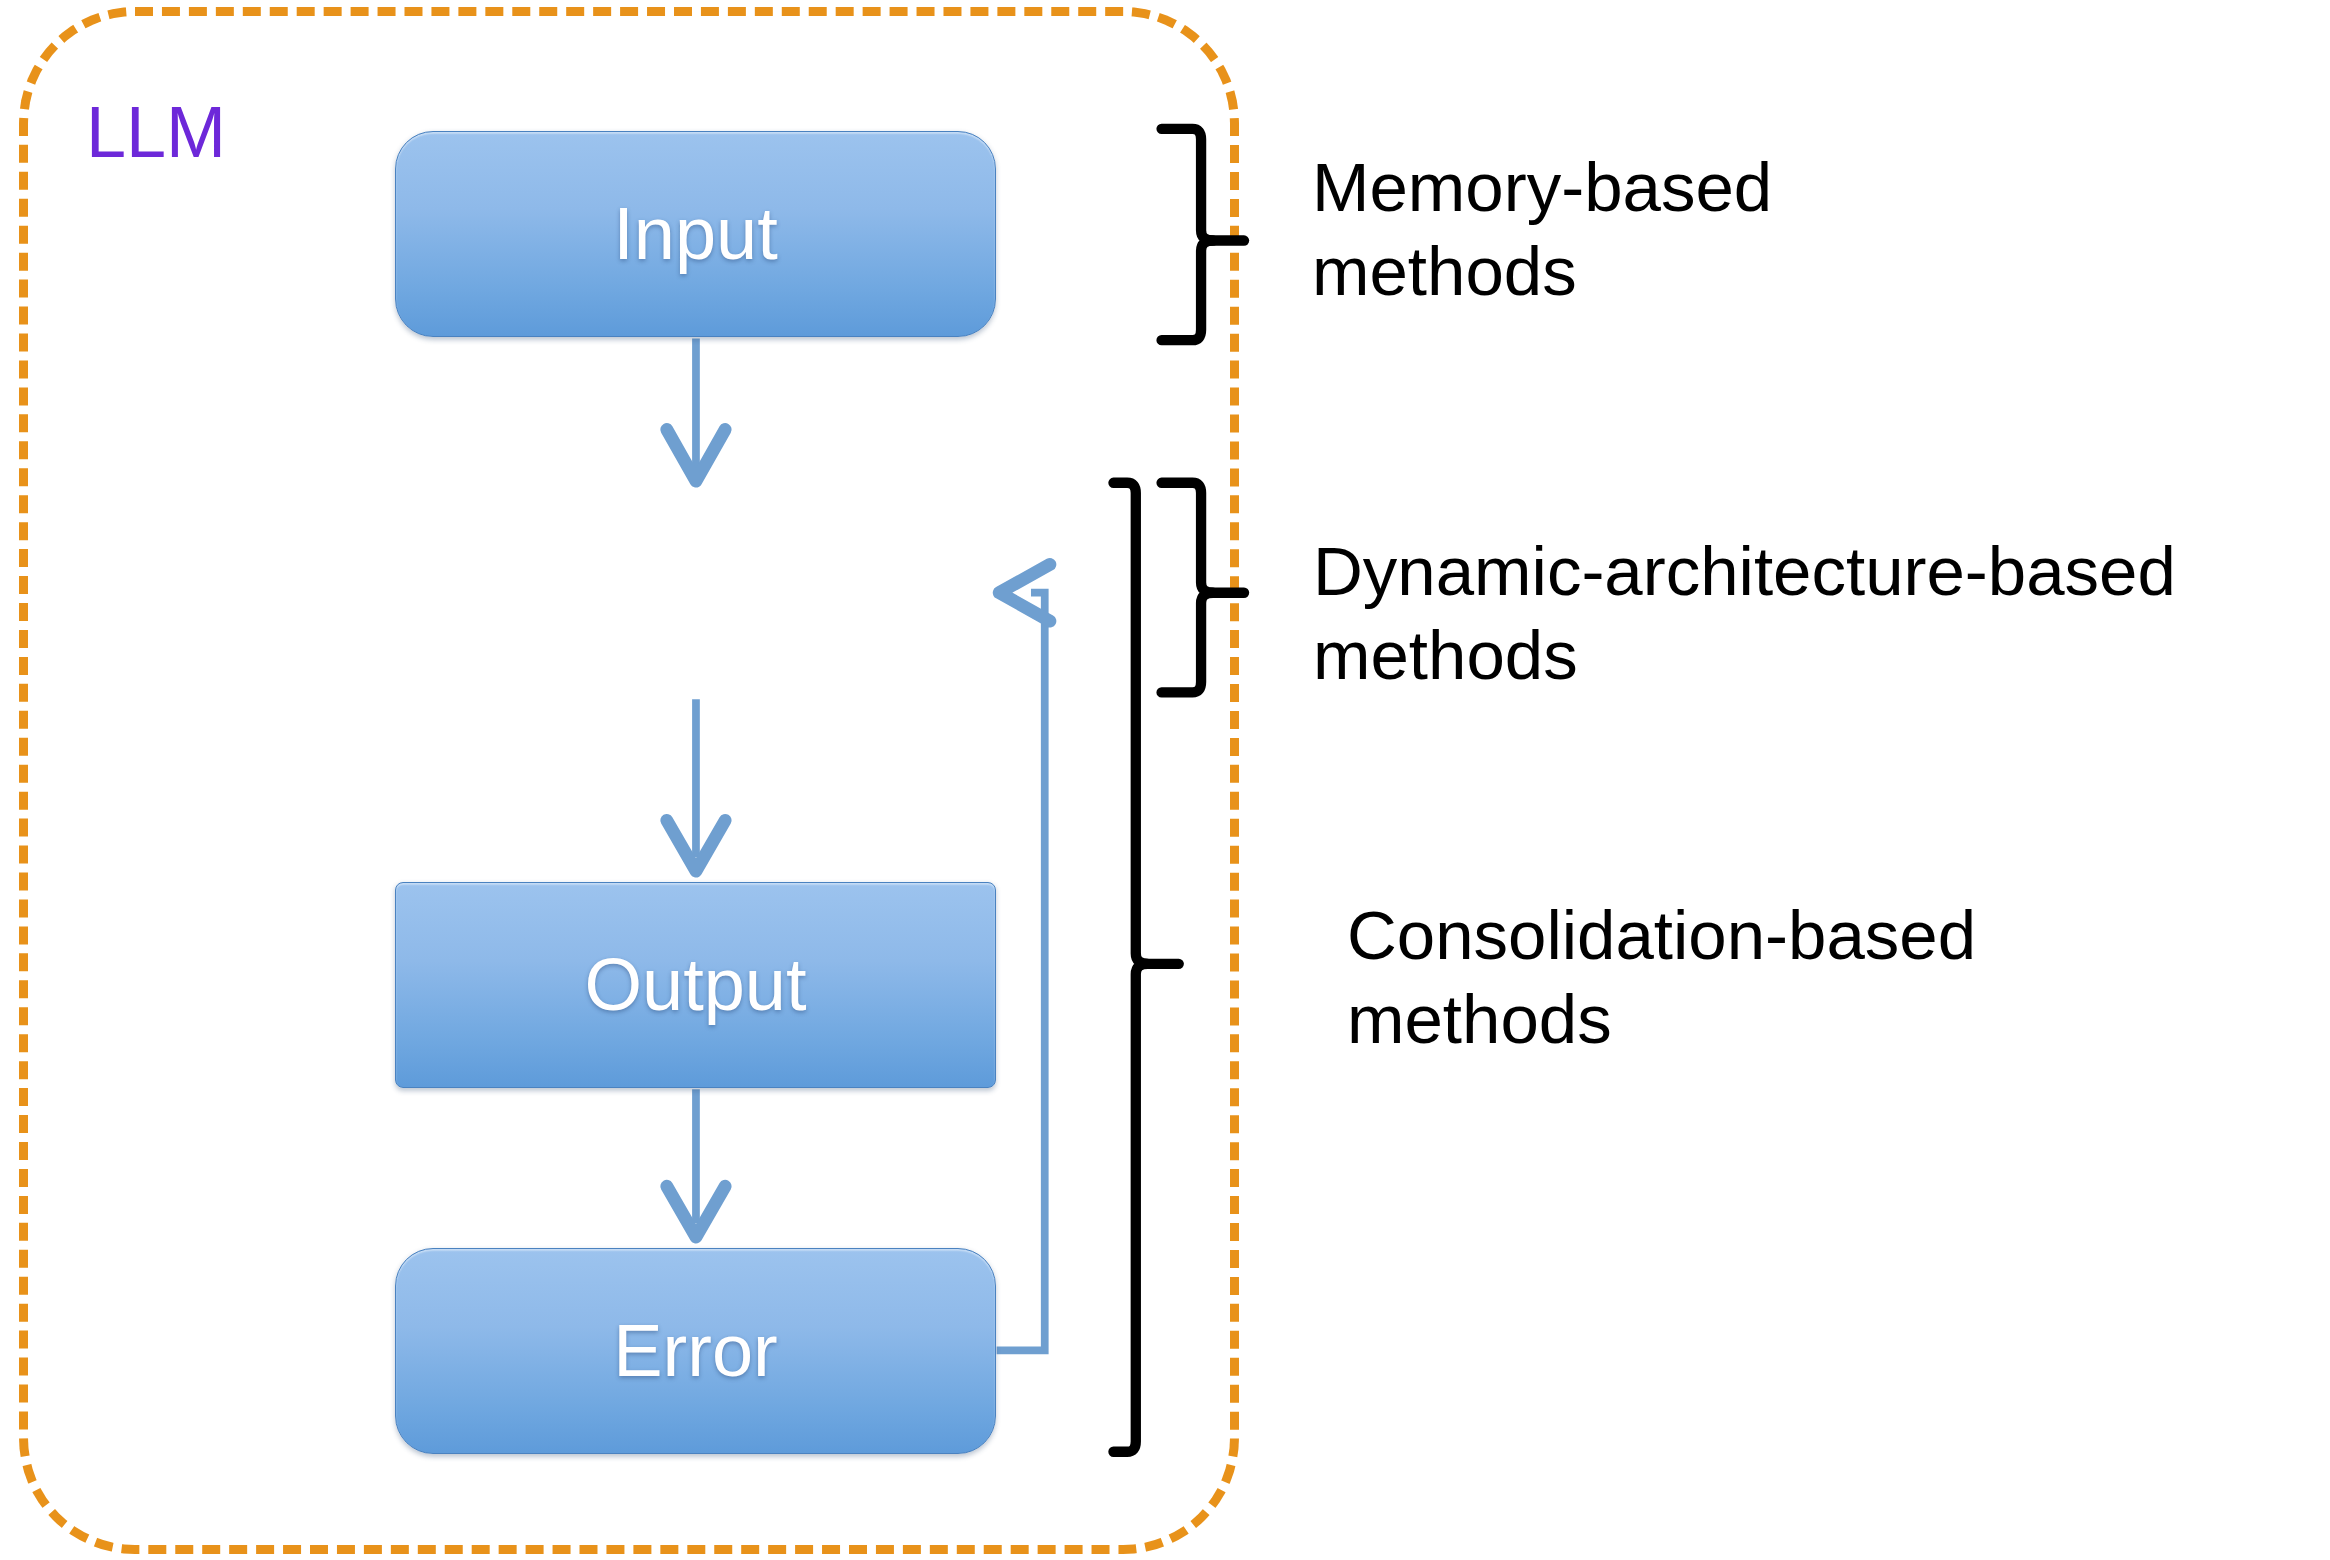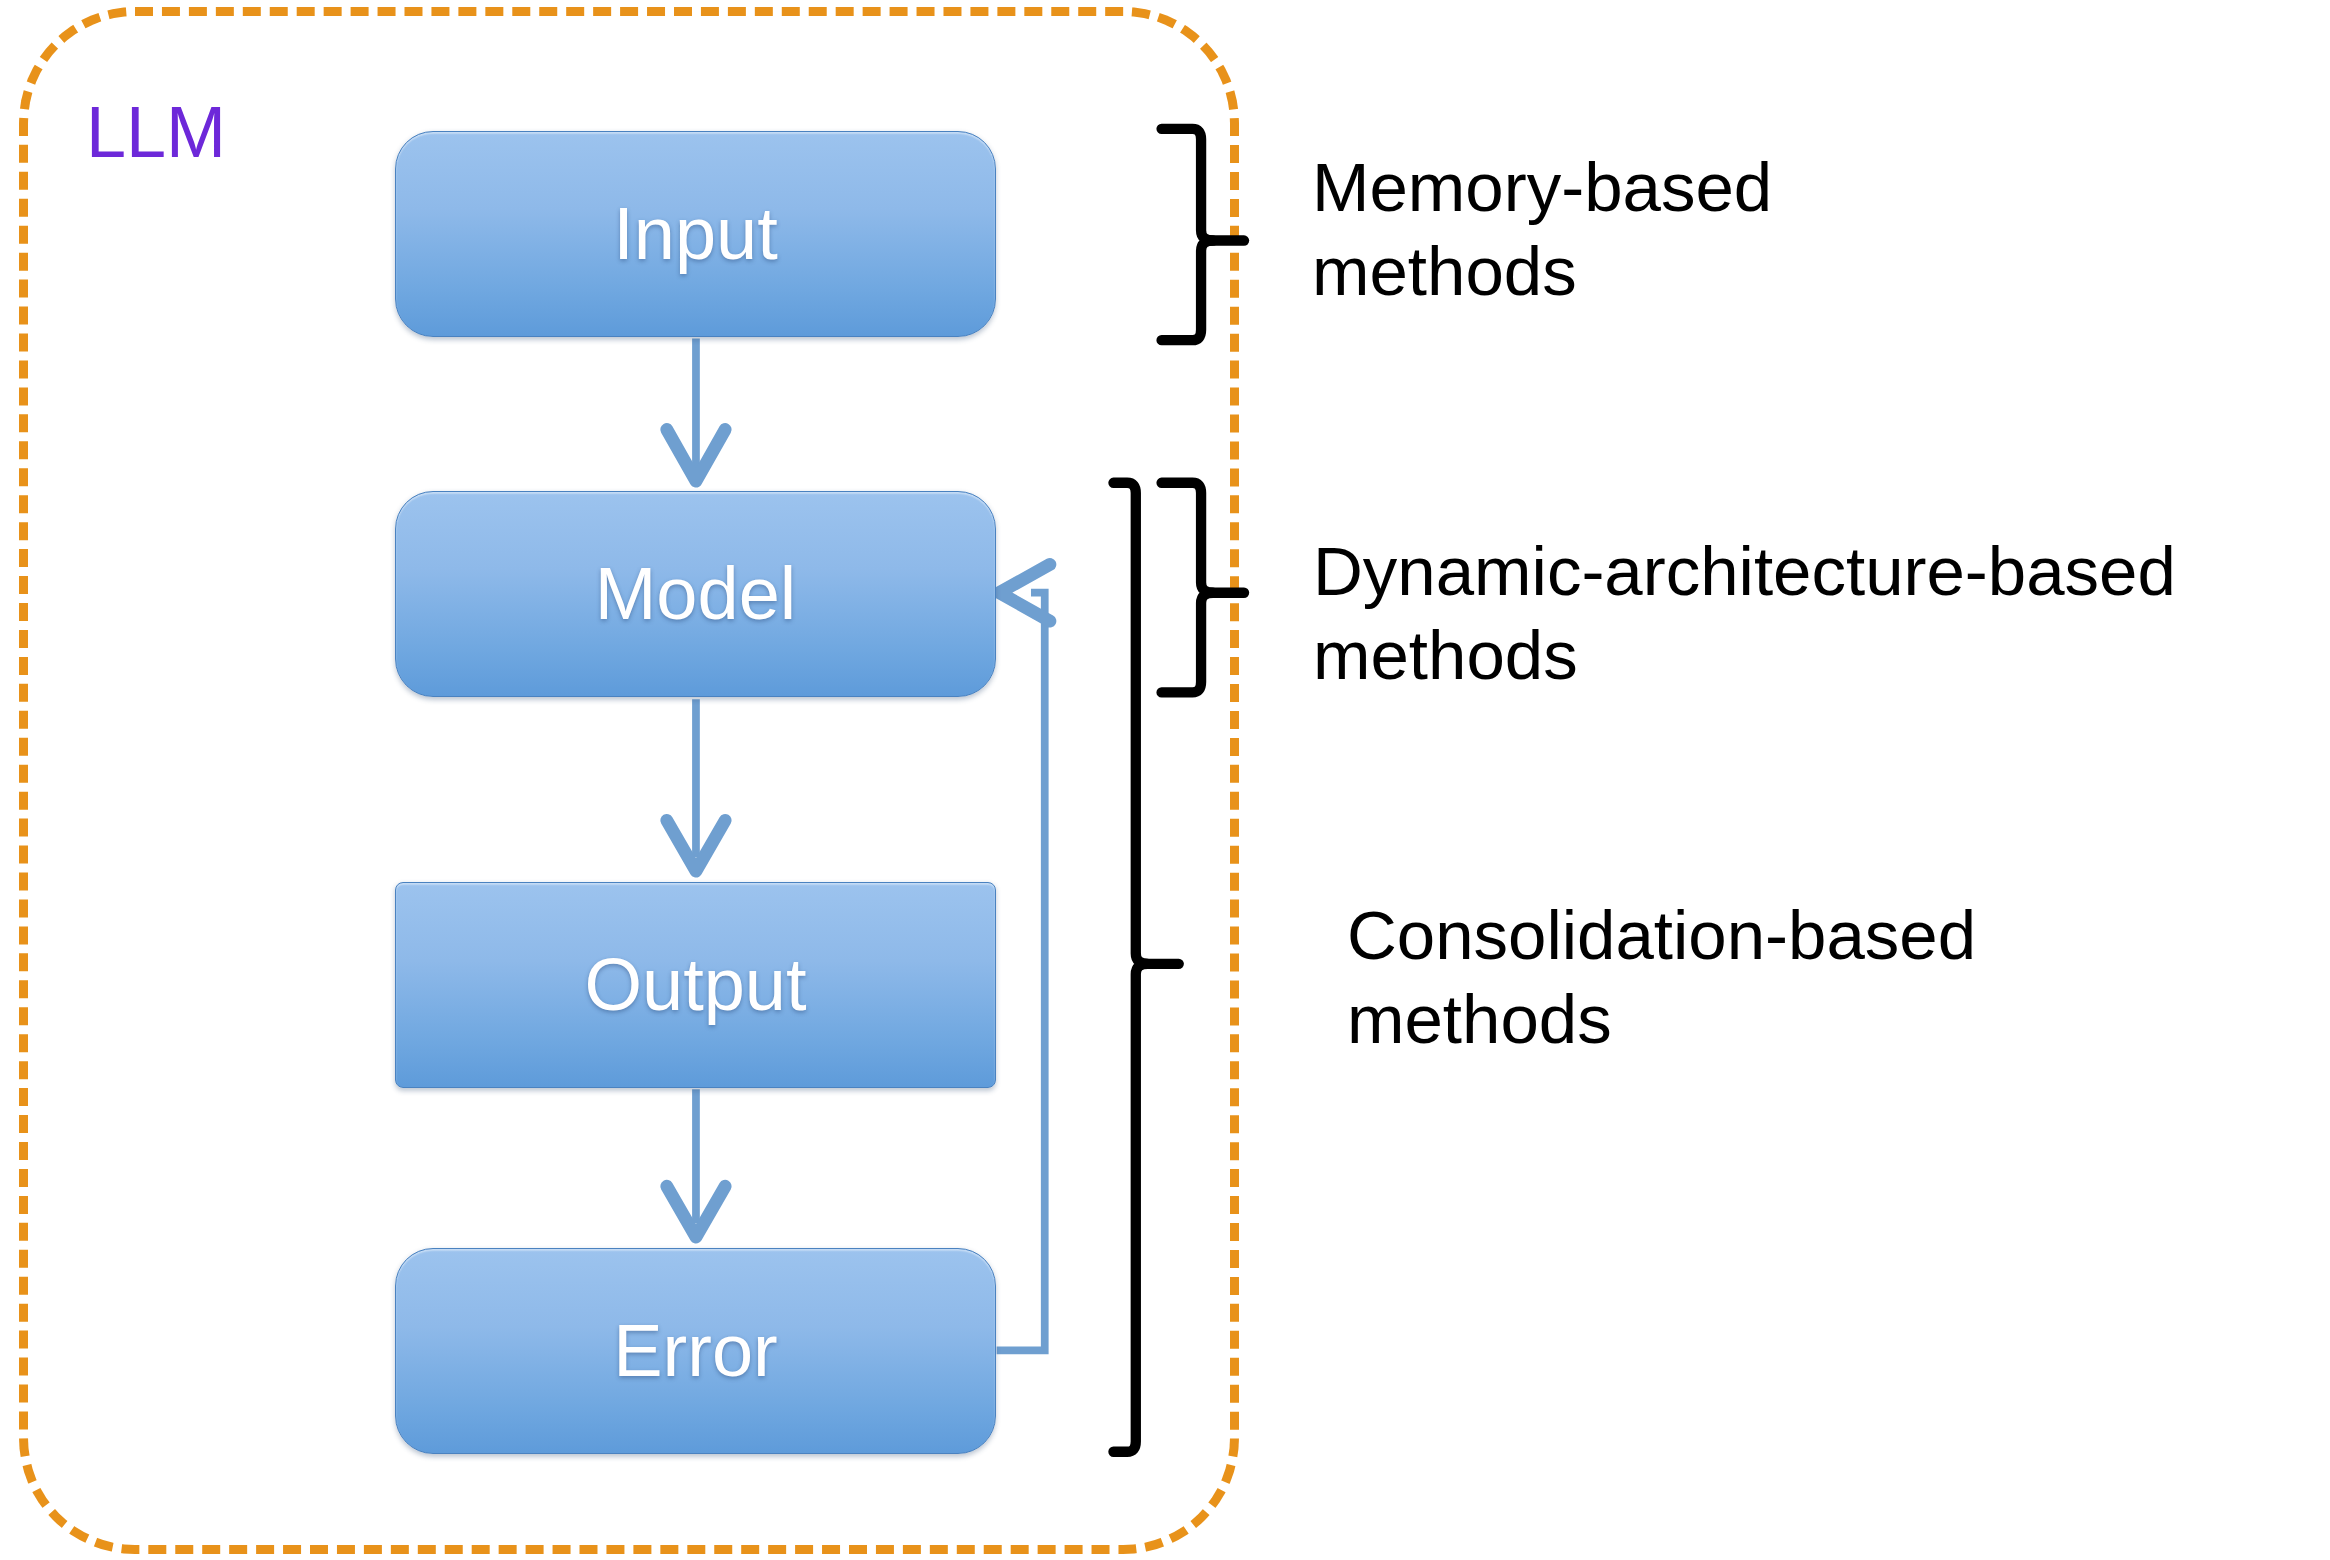--- a/index.html
+++ b/index.html
@@ -136,23 +136,20 @@
 
     <g>
       <path d="M 1296 562 L 1312 562 Q 1322 562 1322 574 L 1322 1110 Q 1322 1122 1336 1122 Q 1322 1122 1322 1134 L 1322 1678 Q 1322 1690 1312 1690 L 1296 1690" fill="none" stroke="#000000" stroke-width="12" stroke-linecap="round" stroke-linejoin="round"></path>
       <line x1="1328" y1="1122" x2="1372" y2="1122" stroke="#000000" stroke-width="12" stroke-linecap="round"></line>
     </g>
   </svg>
 
   <div class="pbox" id="box-input">
     <span class="pbox-label">Input</span>
   </div>
-  <div class="pbox" id="box-model">
-    <span class="pbox-label">Model</span>
-  </div>
   <div class="pbox" id="box-output">
     <span class="pbox-label">Output</span>
   </div>
   <div class="pbox" id="box-error">
     <span class="pbox-label">Error</span>
   </div>
 
   <div class="side-label" id="label-memory">Memory-based
 methods</div>
   <div class="side-label" id="label-dynamic">Dynamic-architecture-based

